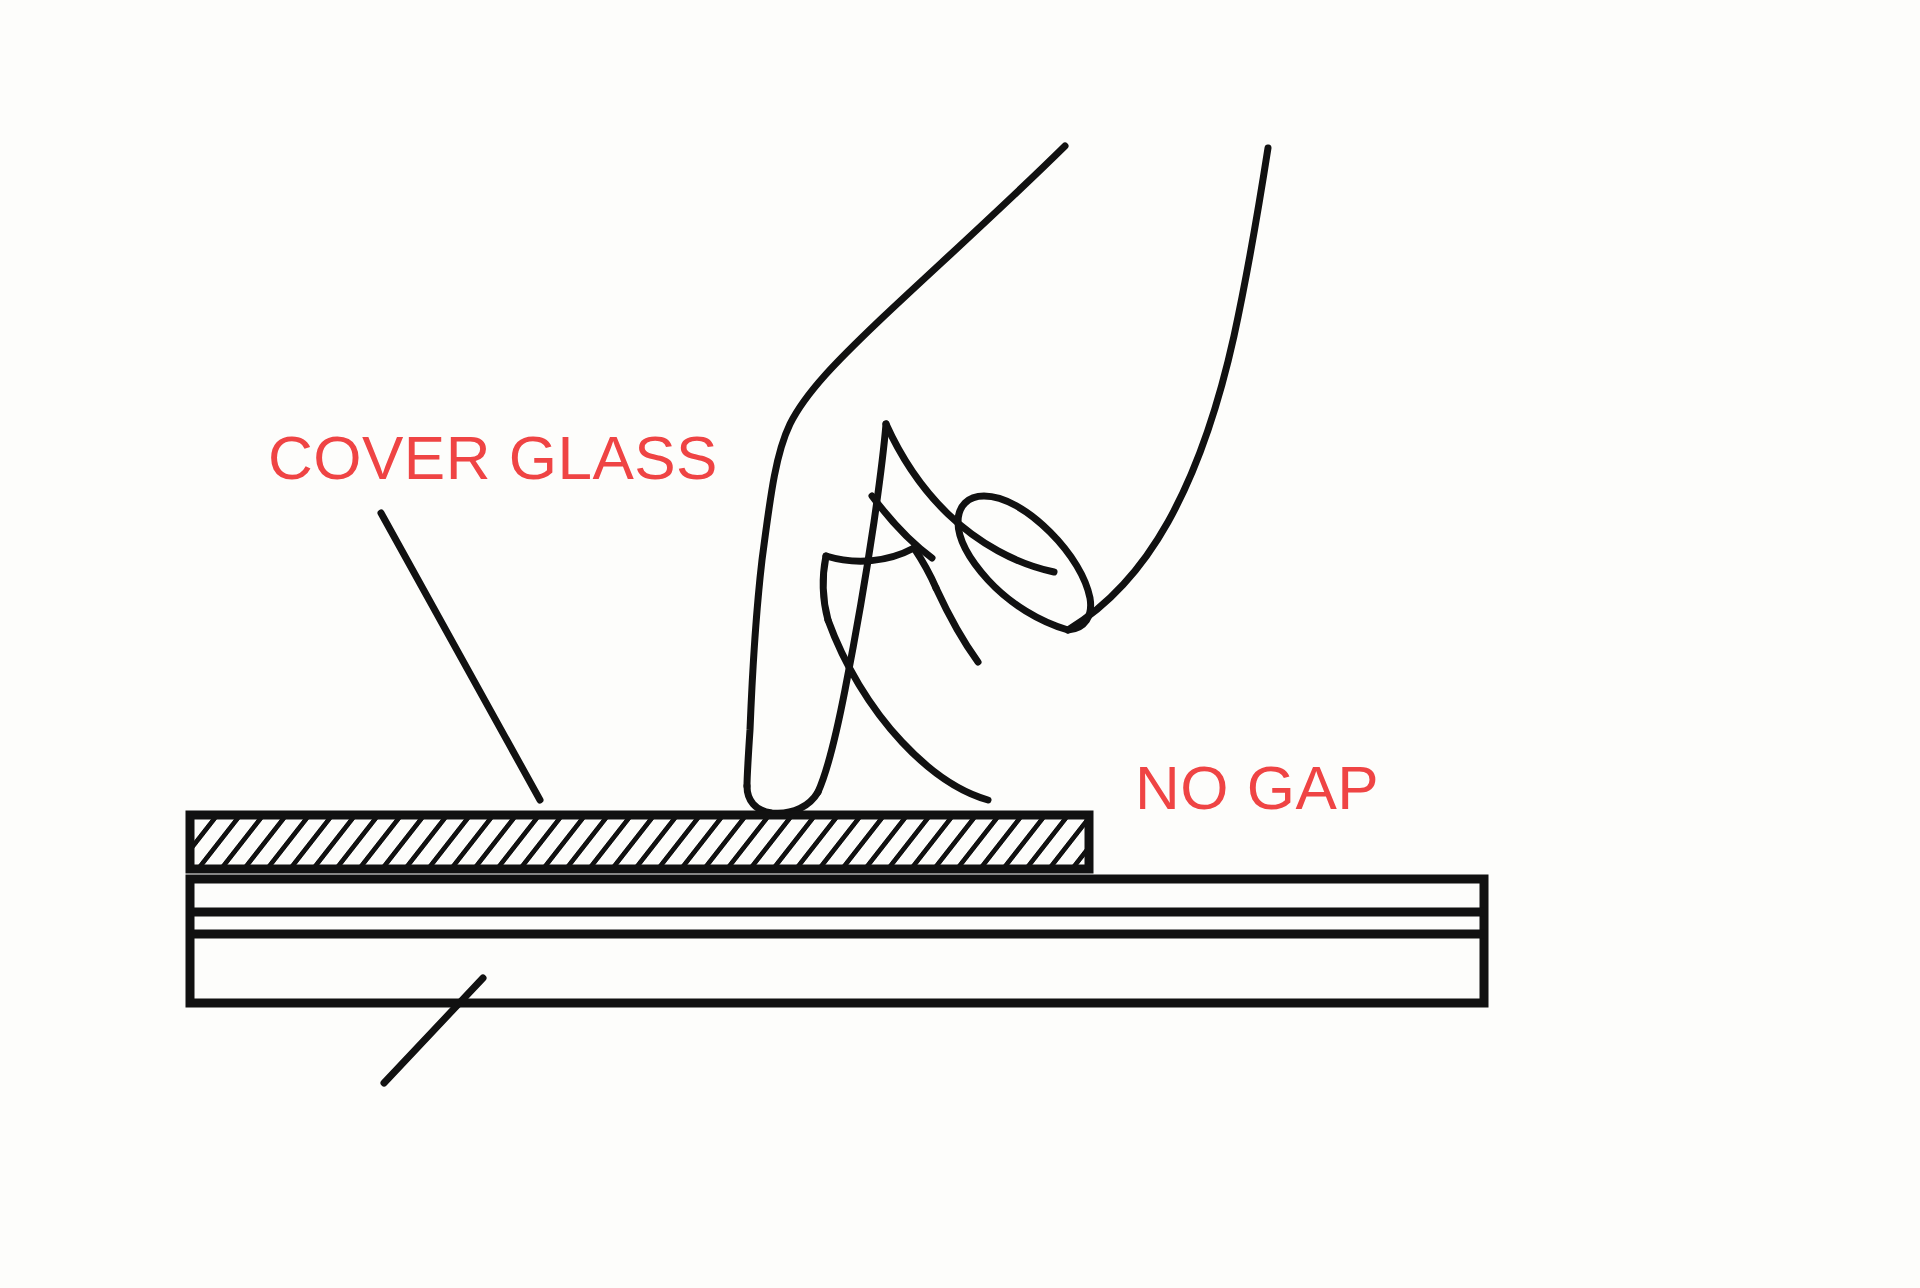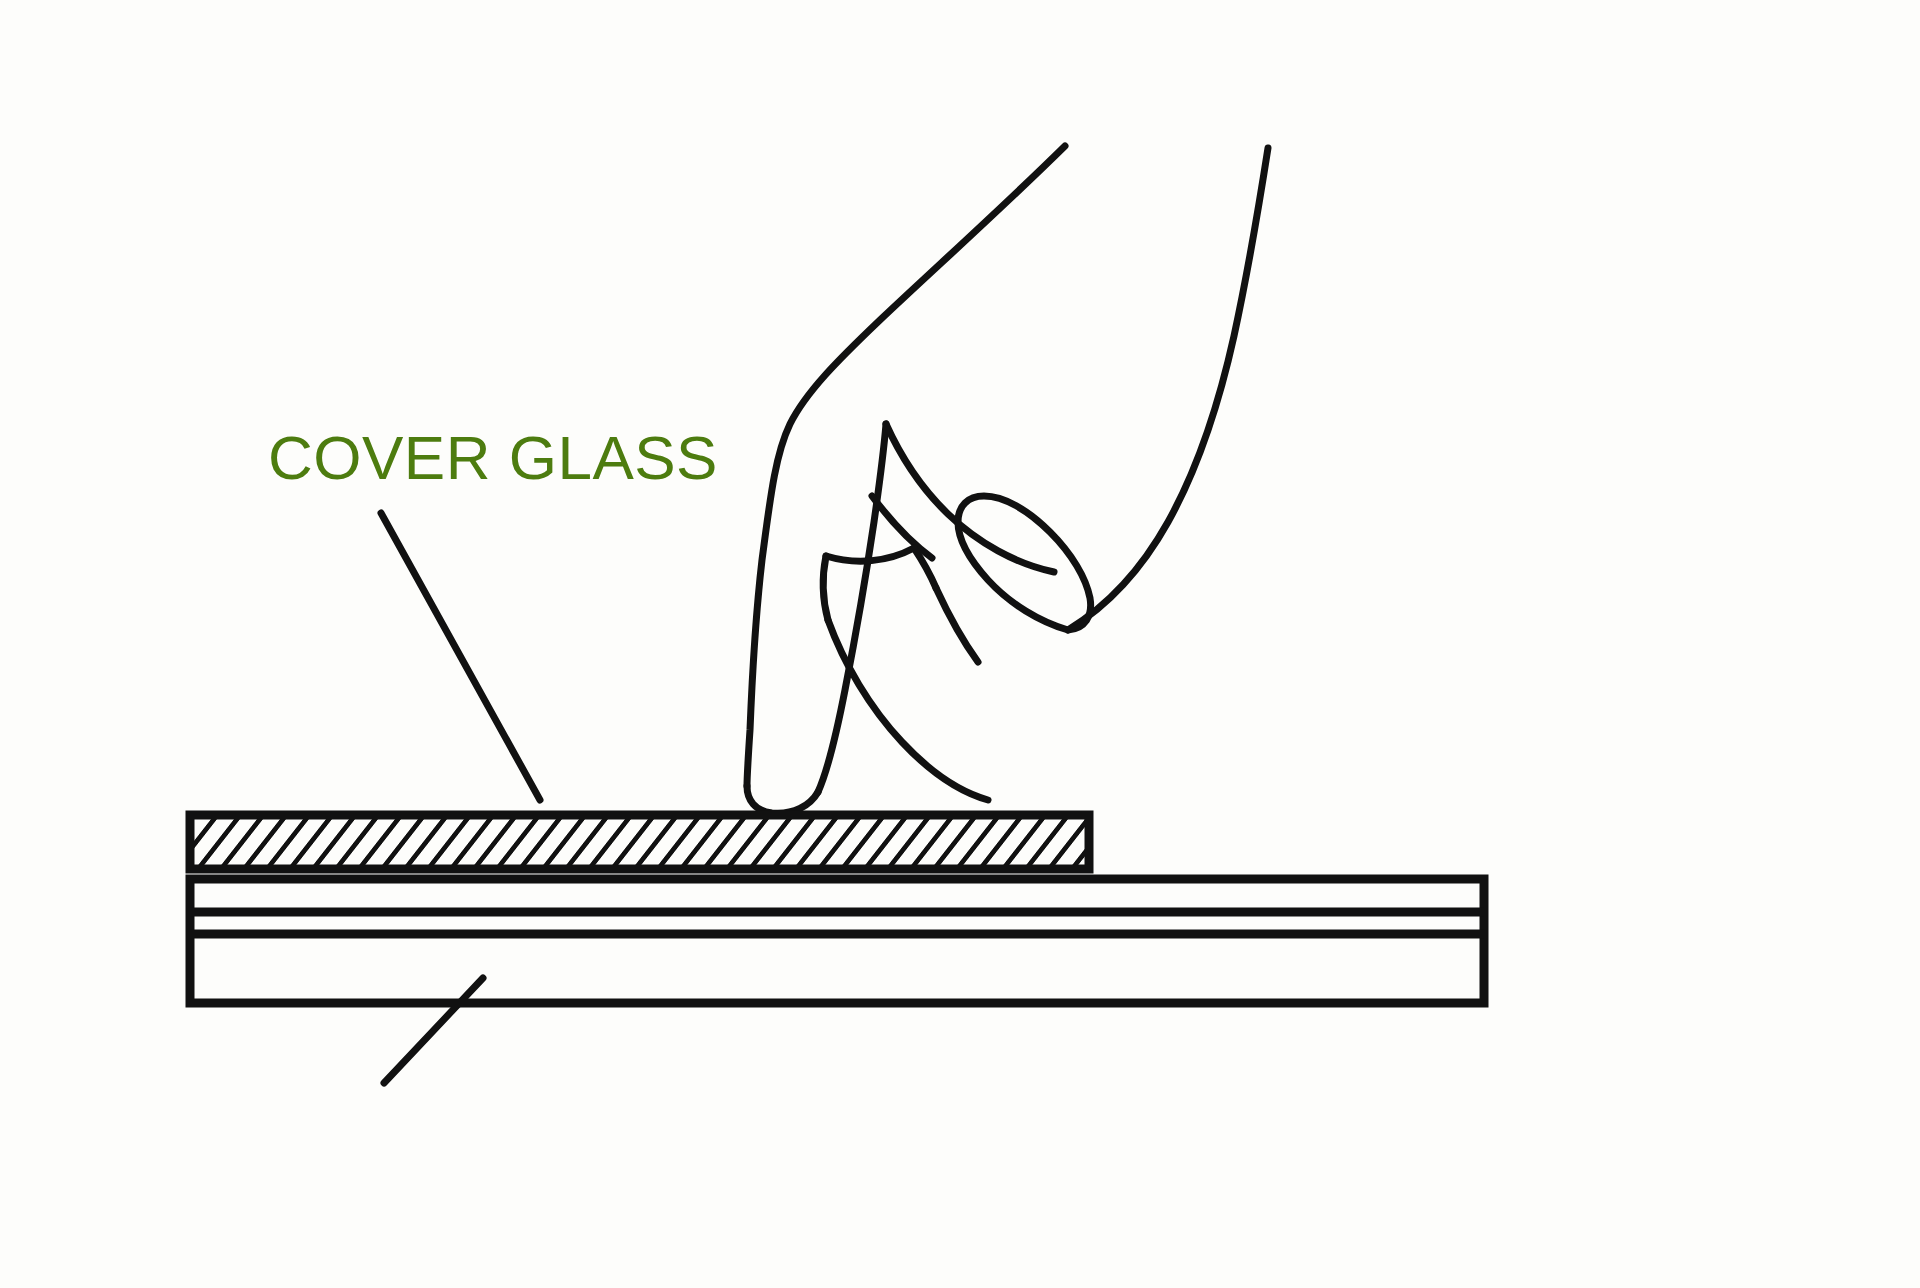--- a/index.html
+++ b/index.html
@@ -18,21 +18,21 @@
   #diagram-svg {
     position: absolute;
     left: 0;
     top: 0;
     width: 1920px;
     height: 1288px;
     display: block;
   }
   .dgm-label {
     position: absolute;
-    color: #4d7c0f;
+    color: #ef4444;
     font-family: "Liberation Sans", sans-serif;
     font-weight: 400;
     white-space: nowrap;
     letter-spacing: 0.5px;
     user-select: none;
   }
   #label-cover-glass {
     left: 268px;
     top: 427px;
     font-size: 62px;
@@ -137,15 +137,16 @@
     </g>
 
     <g stroke="#111111" stroke-width="7" stroke-linecap="round" fill="none">
       <line x1="381" y1="513" x2="540" y2="800"></line>
       <line x1="483" y1="978" x2="384" y2="1083"></line>
     </g>
   </svg>
 
   <div class="dgm-label" id="label-cover-glass">COVER GLASS</div>
 
+  <div class="dgm-label" id="label-no-gap">NO GAP</div>
 
 
 </div>
 
 </body></html>

